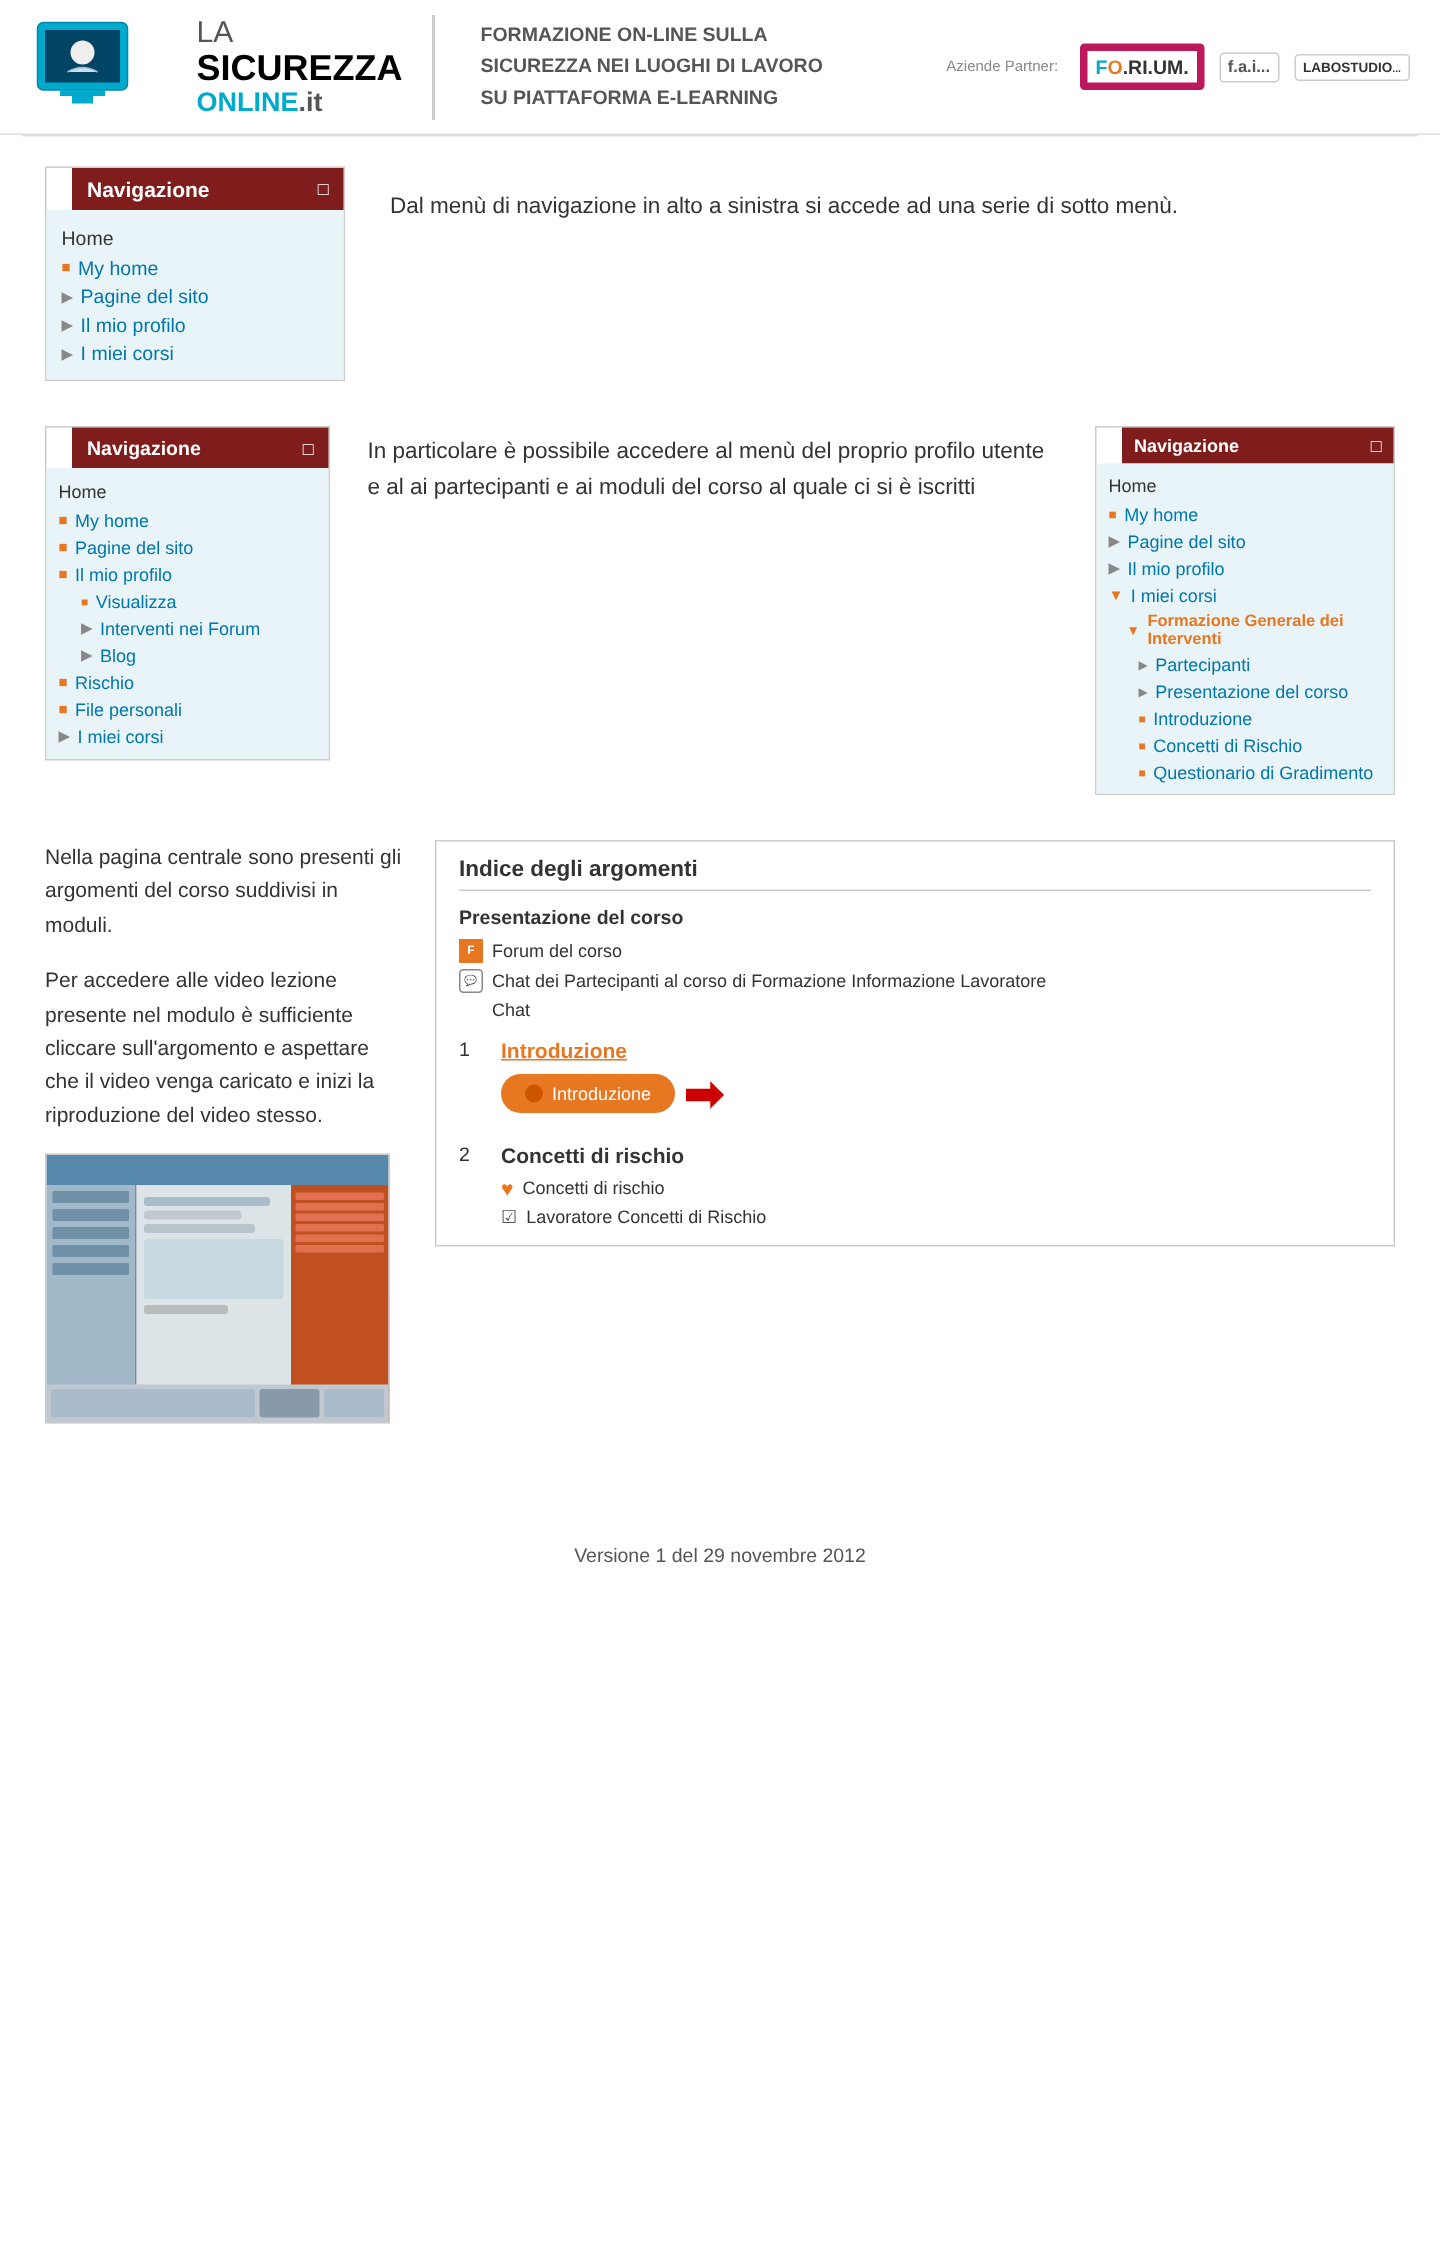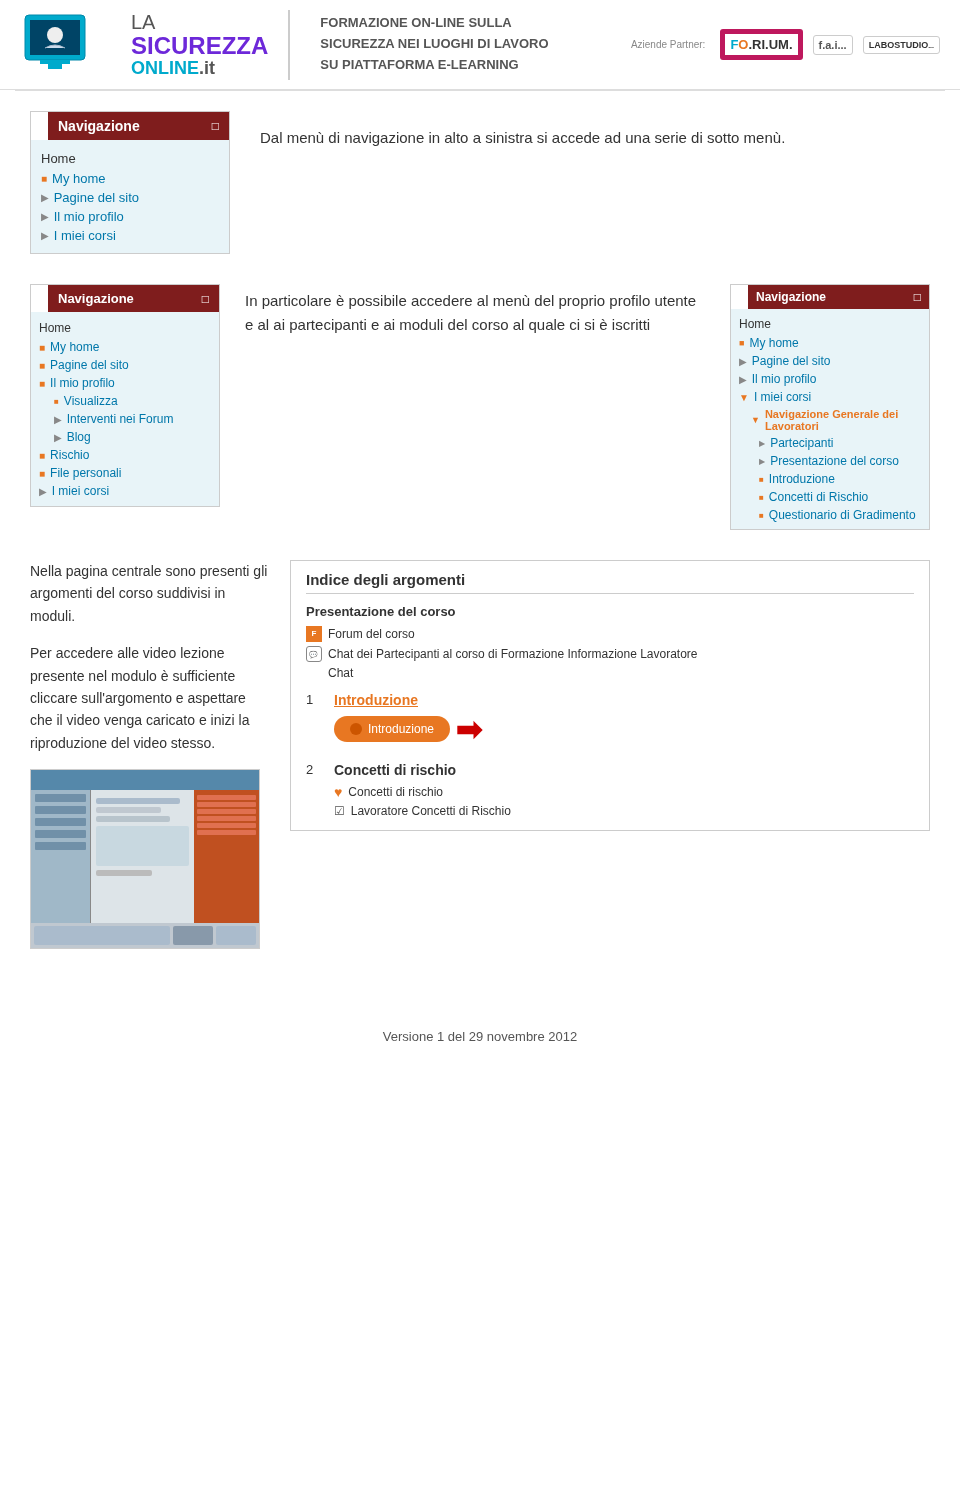--- a/index.html
+++ b/index.html
@@ -378,21 +378,21 @@
       <rect x="5" y="5" width="60" height="45" rx="4" fill="#00aacc" stroke="#0088aa" stroke-width="1"></rect>
       <rect x="10" y="10" width="50" height="35" fill="#004466"></rect>
       <rect x="20" y="50" width="30" height="4" fill="#00aacc"></rect>
       <rect x="28" y="54" width="14" height="5" fill="#00aacc"></rect>
 
       <circle cx="35" cy="25" r="8" fill="#eeeeee"></circle>
       <path d="M25 38 Q35 32 45 38" fill="#ccddee" stroke="#aabbcc" stroke-width="1"></path>
     </svg>
     <div class="logo-text">
       <span style="color:#555;font-size:20px;font-weight:normal;">LA</span>
-      <span style="color:#6d28d9;font-size:24px;font-weight:bold;line-height:1;text-align:center;">SICUREZZA</span>
+      <span style="color:#000000;font-size:24px;font-weight:bold;line-height:1;text-align:center;">SICUREZZA</span>
       <span style="color:#00aacc;font-size:18px;font-weight:bold;"><span>ONLINE</span><span style="color:#555;">.it</span></span>
     </div>
   </div>
   <div class="header-center">
     <div class="header-tagline">
       <div>FORMAZIONE ON-LINE SULLA</div>
       <div>SICUREZZA NEI LUOGHI DI LAVORO</div>
       <div>SU PIATTAFORMA E-LEARNING</div>
     </div>
   </div>
@@ -518,21 +518,21 @@
         <div class="nav-item">
           <span class="nav-item-arrow">▶</span>
           <span class="nav-item-text">Il mio profilo</span>
         </div>
         <div class="nav-item">
           <span class="nav-item-arrow" style="color:#e87722;">▼</span>
           <span class="nav-item-text">I miei corsi</span>
         </div>
         <div class="nav-item" style="padding-left:12px;">
           <span class="nav-item-arrow" style="color:#e87722;font-size:9px;">▼</span>
-          <span style="color:#e87722;font-weight:bold;font-size:11px;">Navigazione Generale dei Lavoratori</span>
+          <span style="color:#e87722;font-weight:bold;font-size:11px;">Formazione Generale dei Interventi</span>
         </div>
         <div class="nav-item" style="padding-left:20px;">
           <span class="nav-item-arrow" style="font-size:8px;">▶</span>
           <span class="nav-item-text">Partecipanti</span>
         </div>
         <div class="nav-item" style="padding-left:20px;">
           <span class="nav-item-arrow" style="font-size:8px;">▶</span>
           <span class="nav-item-text">Presentazione del corso</span>
         </div>
         <div class="nav-item" style="padding-left:20px;">

